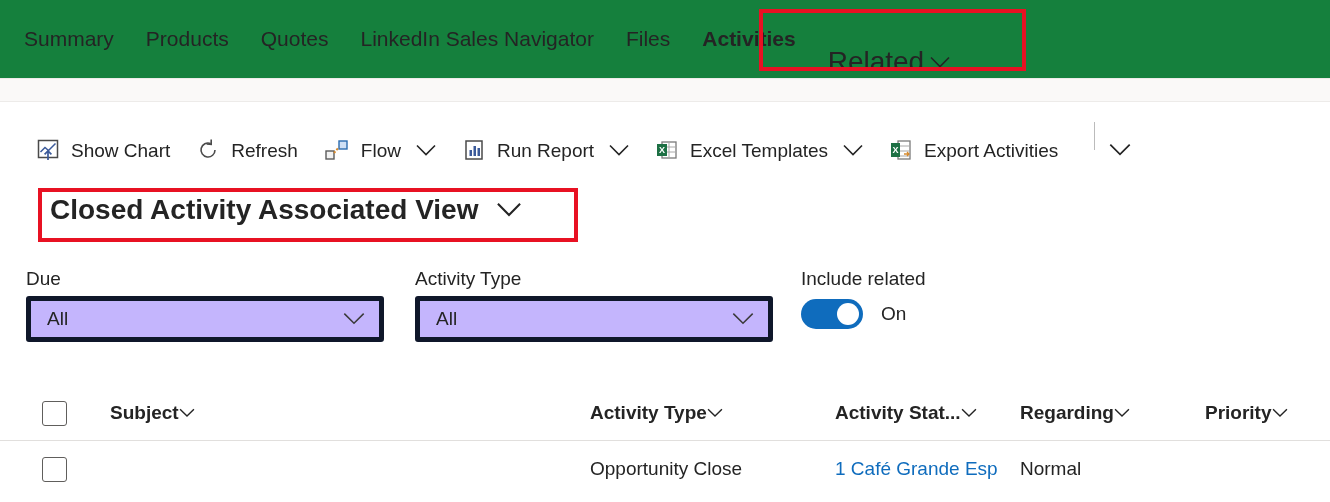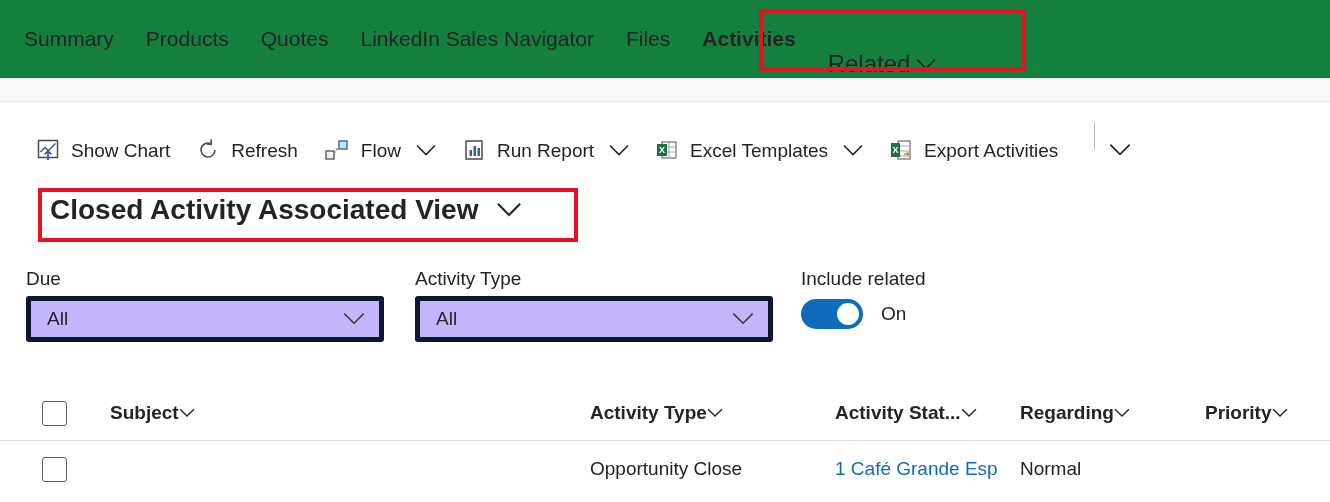--- a/index.html
+++ b/index.html
@@ -36,21 +36,21 @@
     line-height: 78px;
     cursor: pointer;
   }
   .nav-item.first { padding-left: 0; }
   .nav-item.selected { font-weight: bold; }
   .nav-related {
     display: flex;
     align-items: center;
     gap: 6px;
     padding: 0 16px;
-    font-size: 24px;
+    font-size: 28px;
     cursor: pointer;
     white-space: nowrap;
   }
 
   
   .redbox {
     position: absolute;
     border: 4px solid #e81123;
     box-sizing: border-box;
     pointer-events: none;

